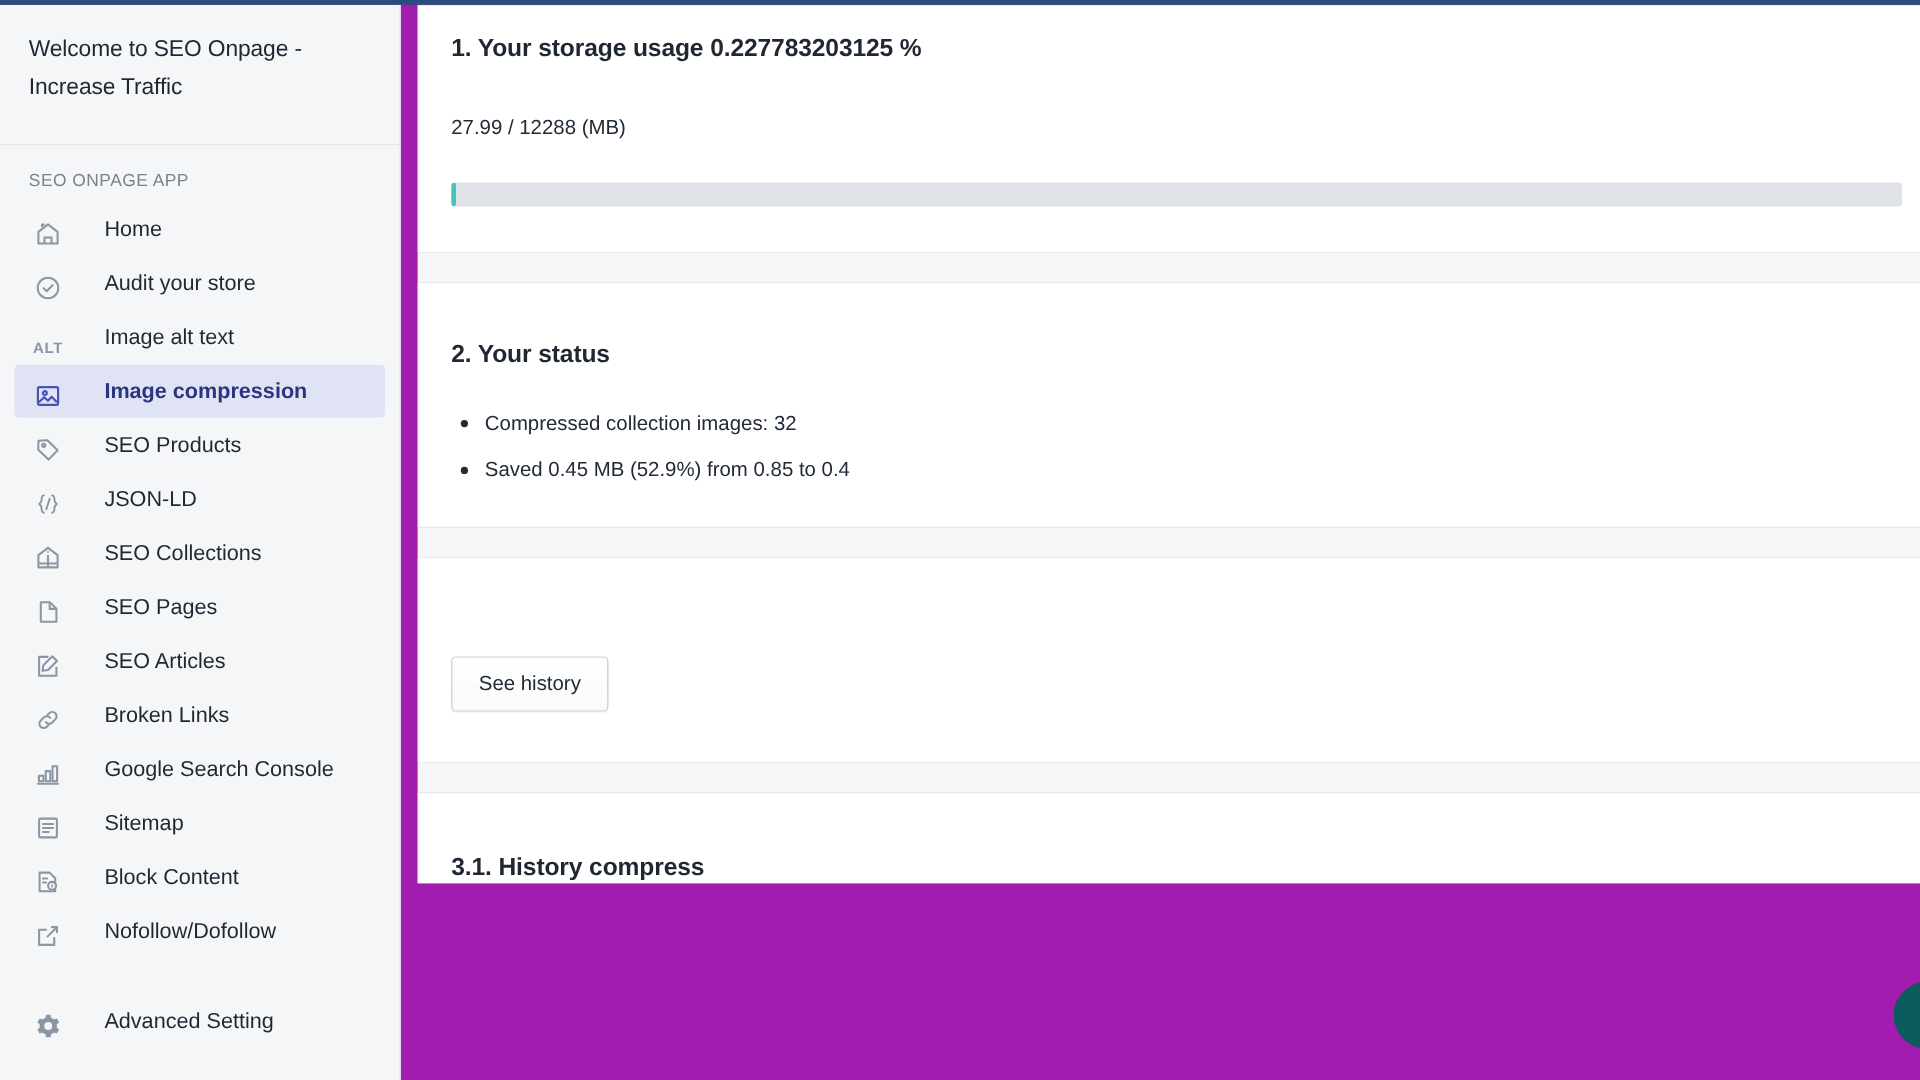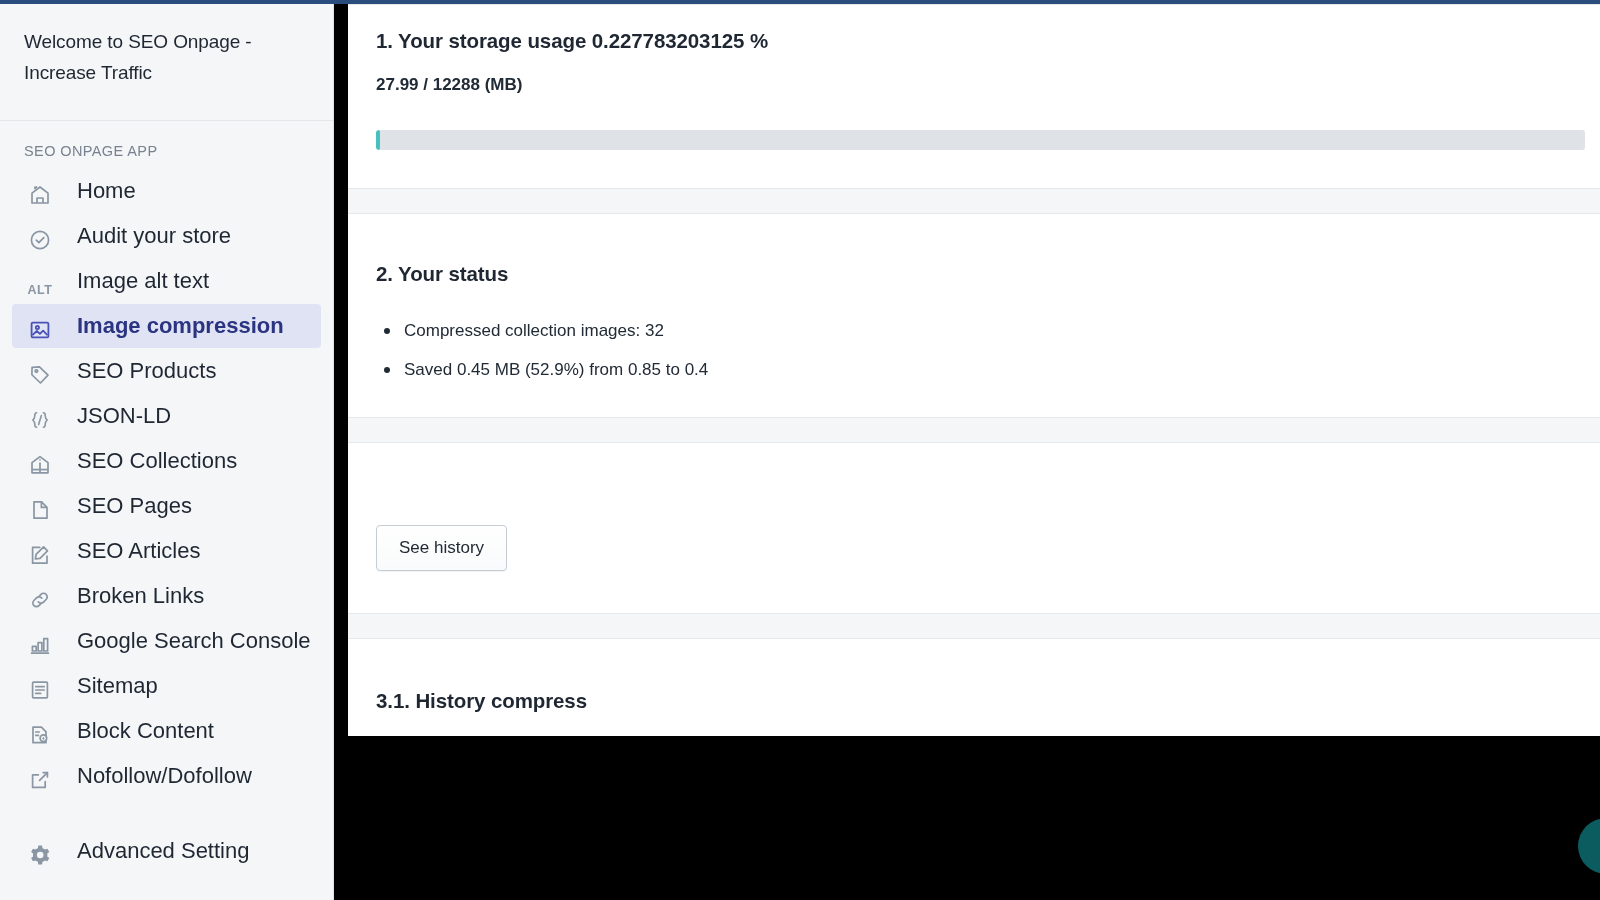--- a/index.html
+++ b/index.html
@@ -8,21 +8,21 @@
     height: 900px;
     overflow: hidden;
     background: #ffffff;
     font-family: "Liberation Sans", sans-serif;
     -webkit-font-smoothing: antialiased;
   }
   #app {
     position: relative;
     width: 1600px;
     height: 900px;
-    background: #000000;
+    background: #a21caf;
   }
 
   
   .topbar {
     position: absolute;
     top: 0; left: 0;
     width: 1600px;
     height: 4px;
     background: #2b4d7e;
     z-index: 30;
@@ -77,22 +77,22 @@
     height: 32px;
     flex: 0 0 32px;
     display: flex;
     align-items: flex-end;
     justify-content: center;
     color: #8a96a3;
   }
   .nav-icon svg { display: block; }
   .nav-item.active .nav-icon { color: #4b52b5; }
   .nav-label {
-    margin-left: 21px;
-    font-size: 22px;
+    margin-left: 31px;
+    font-size: 18px;
     color: #1f2733;
     font-weight: 400;
     white-space: nowrap;
   }
   .nav-item.active .nav-label {
     color: #2b3480;
     font-weight: 700;
   }
   .alt-glyph {
     font-size: 12.5px;
@@ -126,24 +126,24 @@
   .card.c4 { padding-top: 48px; padding-bottom: 60px; }
 
   .h2 {
     font-size: 20.5px;
     font-weight: 600;
     color: #1f2733;
     letter-spacing: -0.1px;
     line-height: 28px;
   }
   .subline {
-    margin-top: 20px;
+    margin-top: 42px;
     font-size: 17px;
     color: #212b36;
-    font-weight: 700;
+    font-weight: 400;
   }
 
   .progress-track {
     margin-top: 35px;
     height: 20px;
     width: 100%;
     background: #dfe3e8;
     border-radius: 3px;
     position: relative;
     overflow: hidden;

